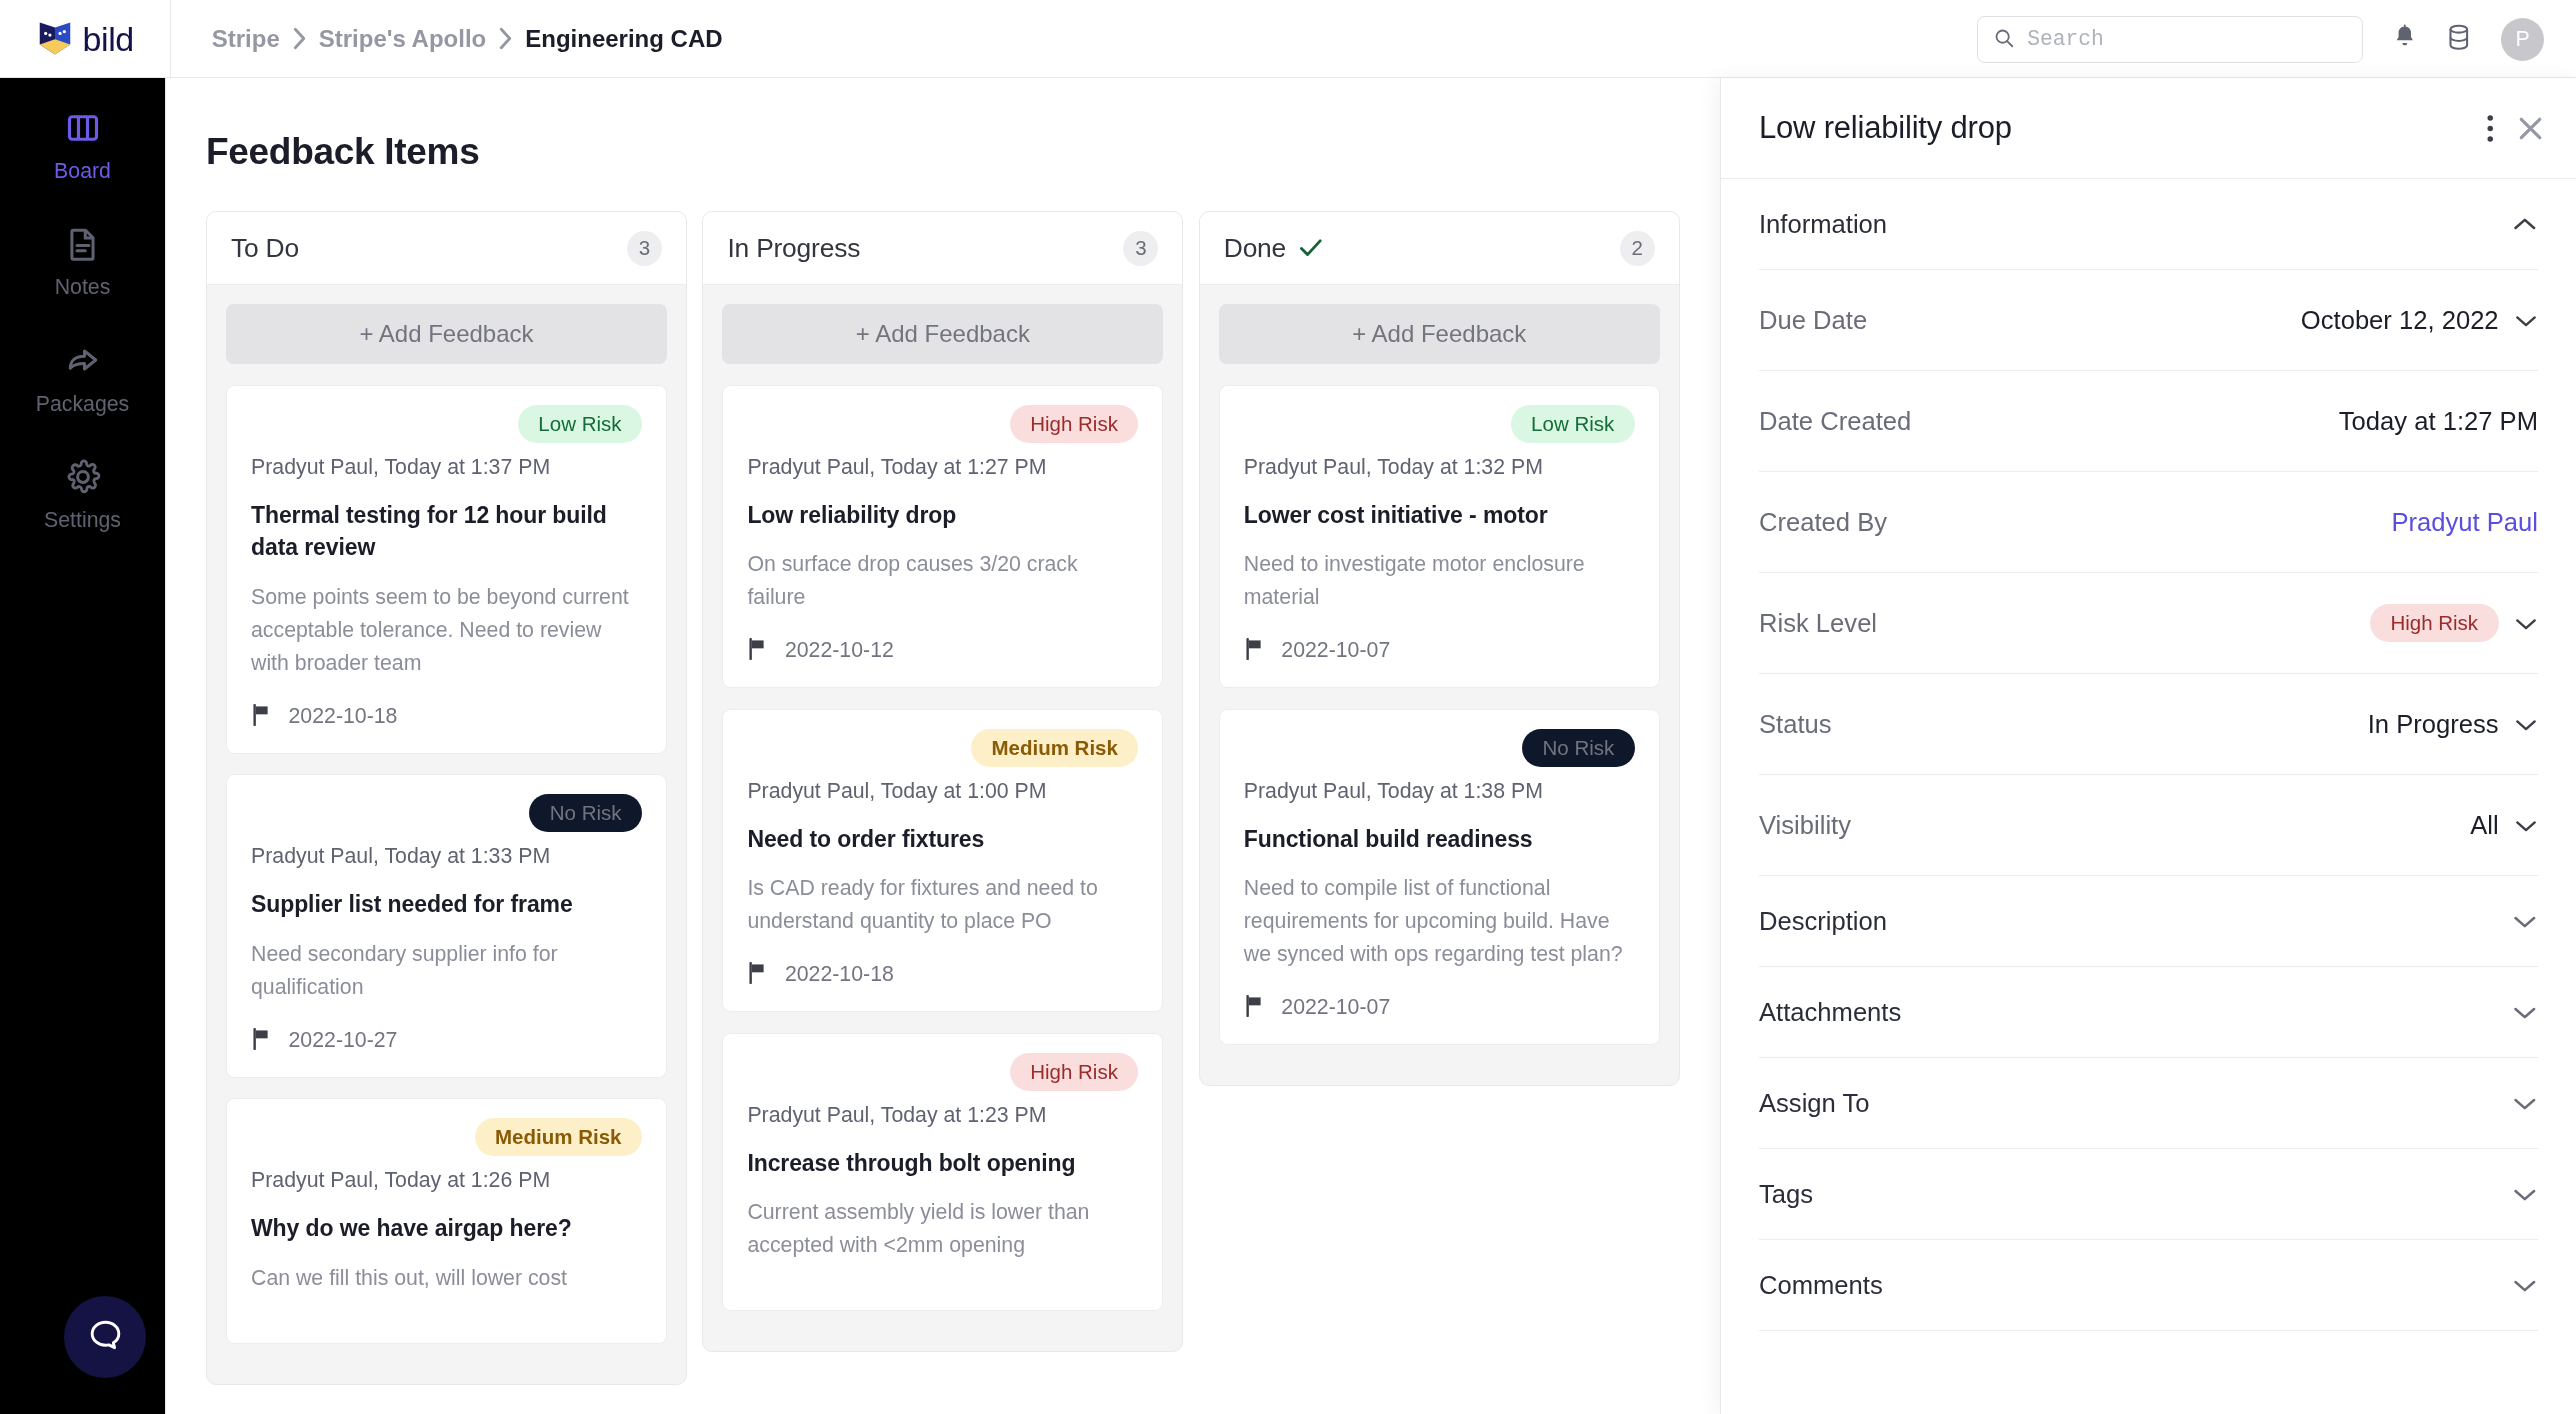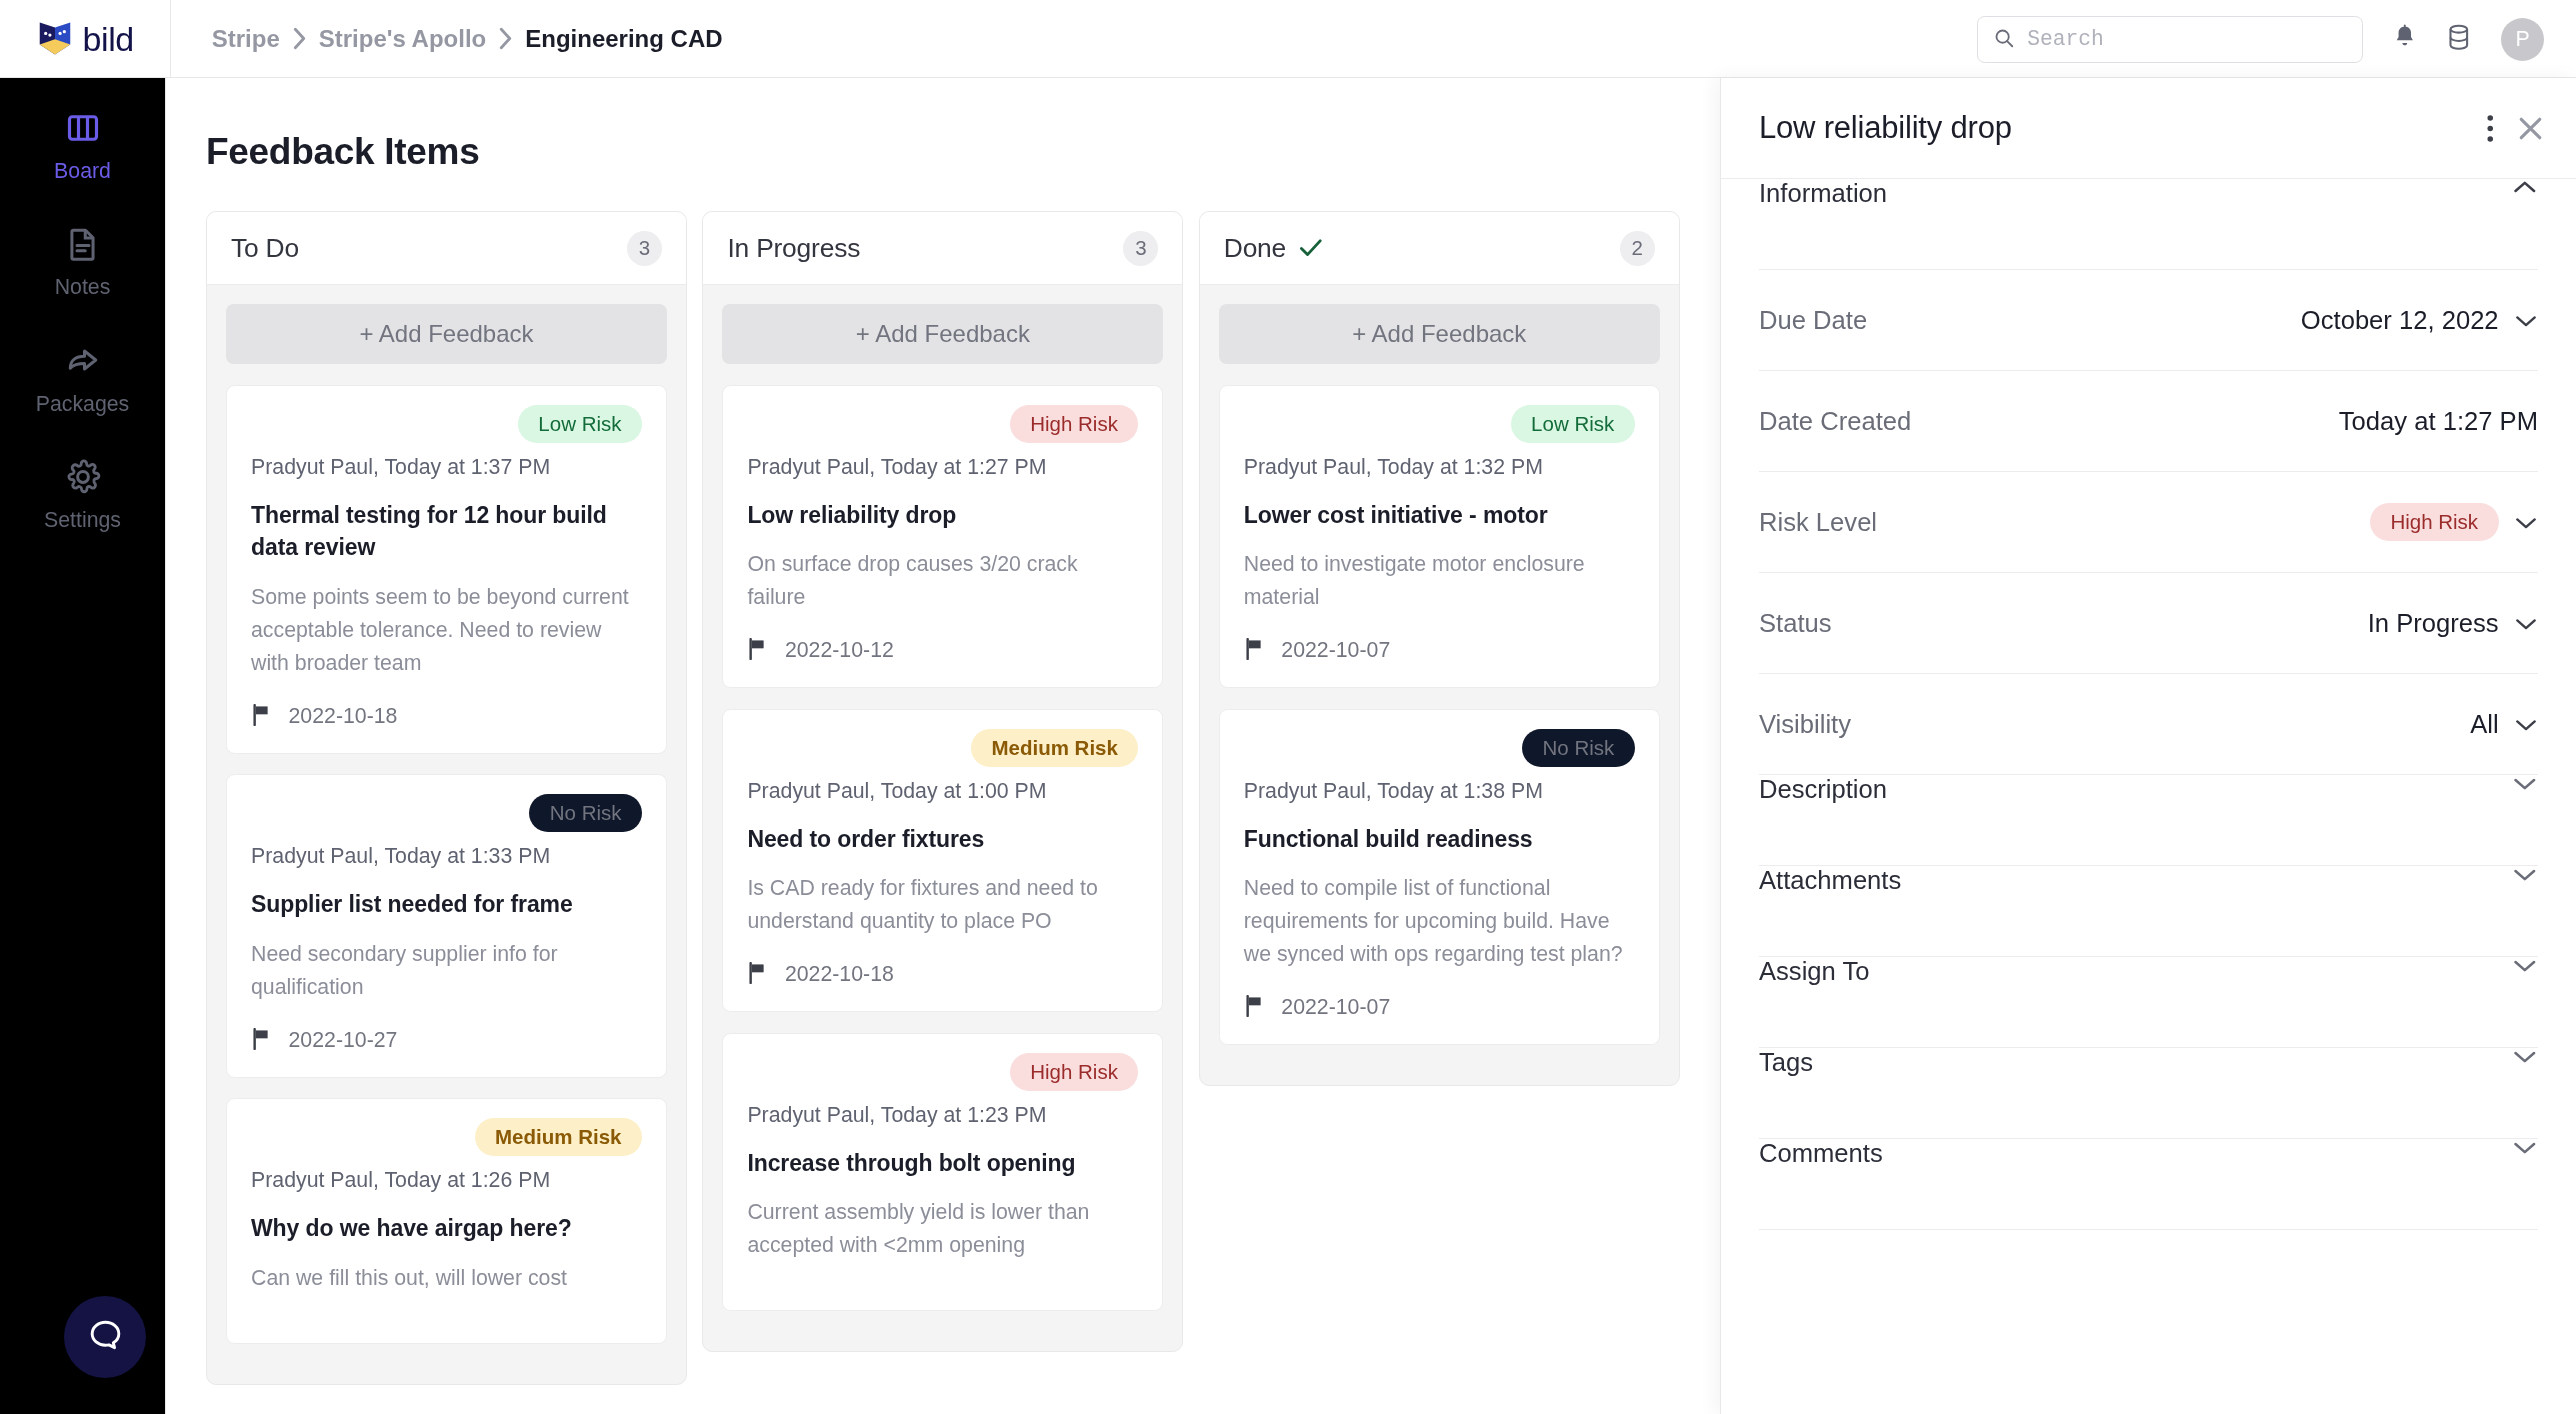--- a/index.html
+++ b/index.html
@@ -152,21 +152,21 @@
     height: 101px; display: flex; align-items: center;
     padding: 0 31px 0 38px; border-bottom: 0.9px solid #ececee; flex: none;
   }
   .panel-title {
     font-size: 31px; font-weight: 400; color: #1b1d29; letter-spacing: -0.2px;
   }
   .panel-actions { margin-left: auto; display: flex; align-items: center; gap: 22px; }
   .panel-body { flex: 1; overflow: hidden; padding: 0 38px; }
 
   .sect-head {
-    height: 91px; display: flex; 
+    height: 91px; display: flex; align-items: center;
     border-bottom: 0.9px solid #ececee; cursor: pointer;
   }
   .sect-title { font-size: 25.6px; color: #2b2d38; }
   .sect-chevron { margin-left: auto; display: flex; }
 
   .info-row {
     height: 101px; display: flex; align-items: center;
     border-bottom: 0.9px solid #ececee;
   }
   .info-label { font-size: 25.6px; color: #6a6d78; }
@@ -520,20 +520,26 @@
         </span>
       </div>
 
       <div class="info-row">
         <span class="info-label">Date Created</span>
         <span class="info-value plain">
           <span>Today at 1:27 PM</span>
         </span>
       </div>
 
+      <div class="info-row">
+        <span class="info-label">Created By</span>
+        <span class="info-value link">
+          <span>Pradyut Paul</span>
+        </span>
+      </div>
 
       <div class="info-row">
         <span class="info-label">Risk Level</span>
         <span class="info-value">
           <span class="badge high">High Risk</span>
           <span>
             <svg width="24" height="15.4" viewBox="0 0 22 14">
                 <path d="M3 4 L11 11 L19 4" stroke="#3c3e48" stroke-width="2.2" fill="none" stroke-linecap="round" stroke-linejoin="round"></path>
               </svg>
           </span>

